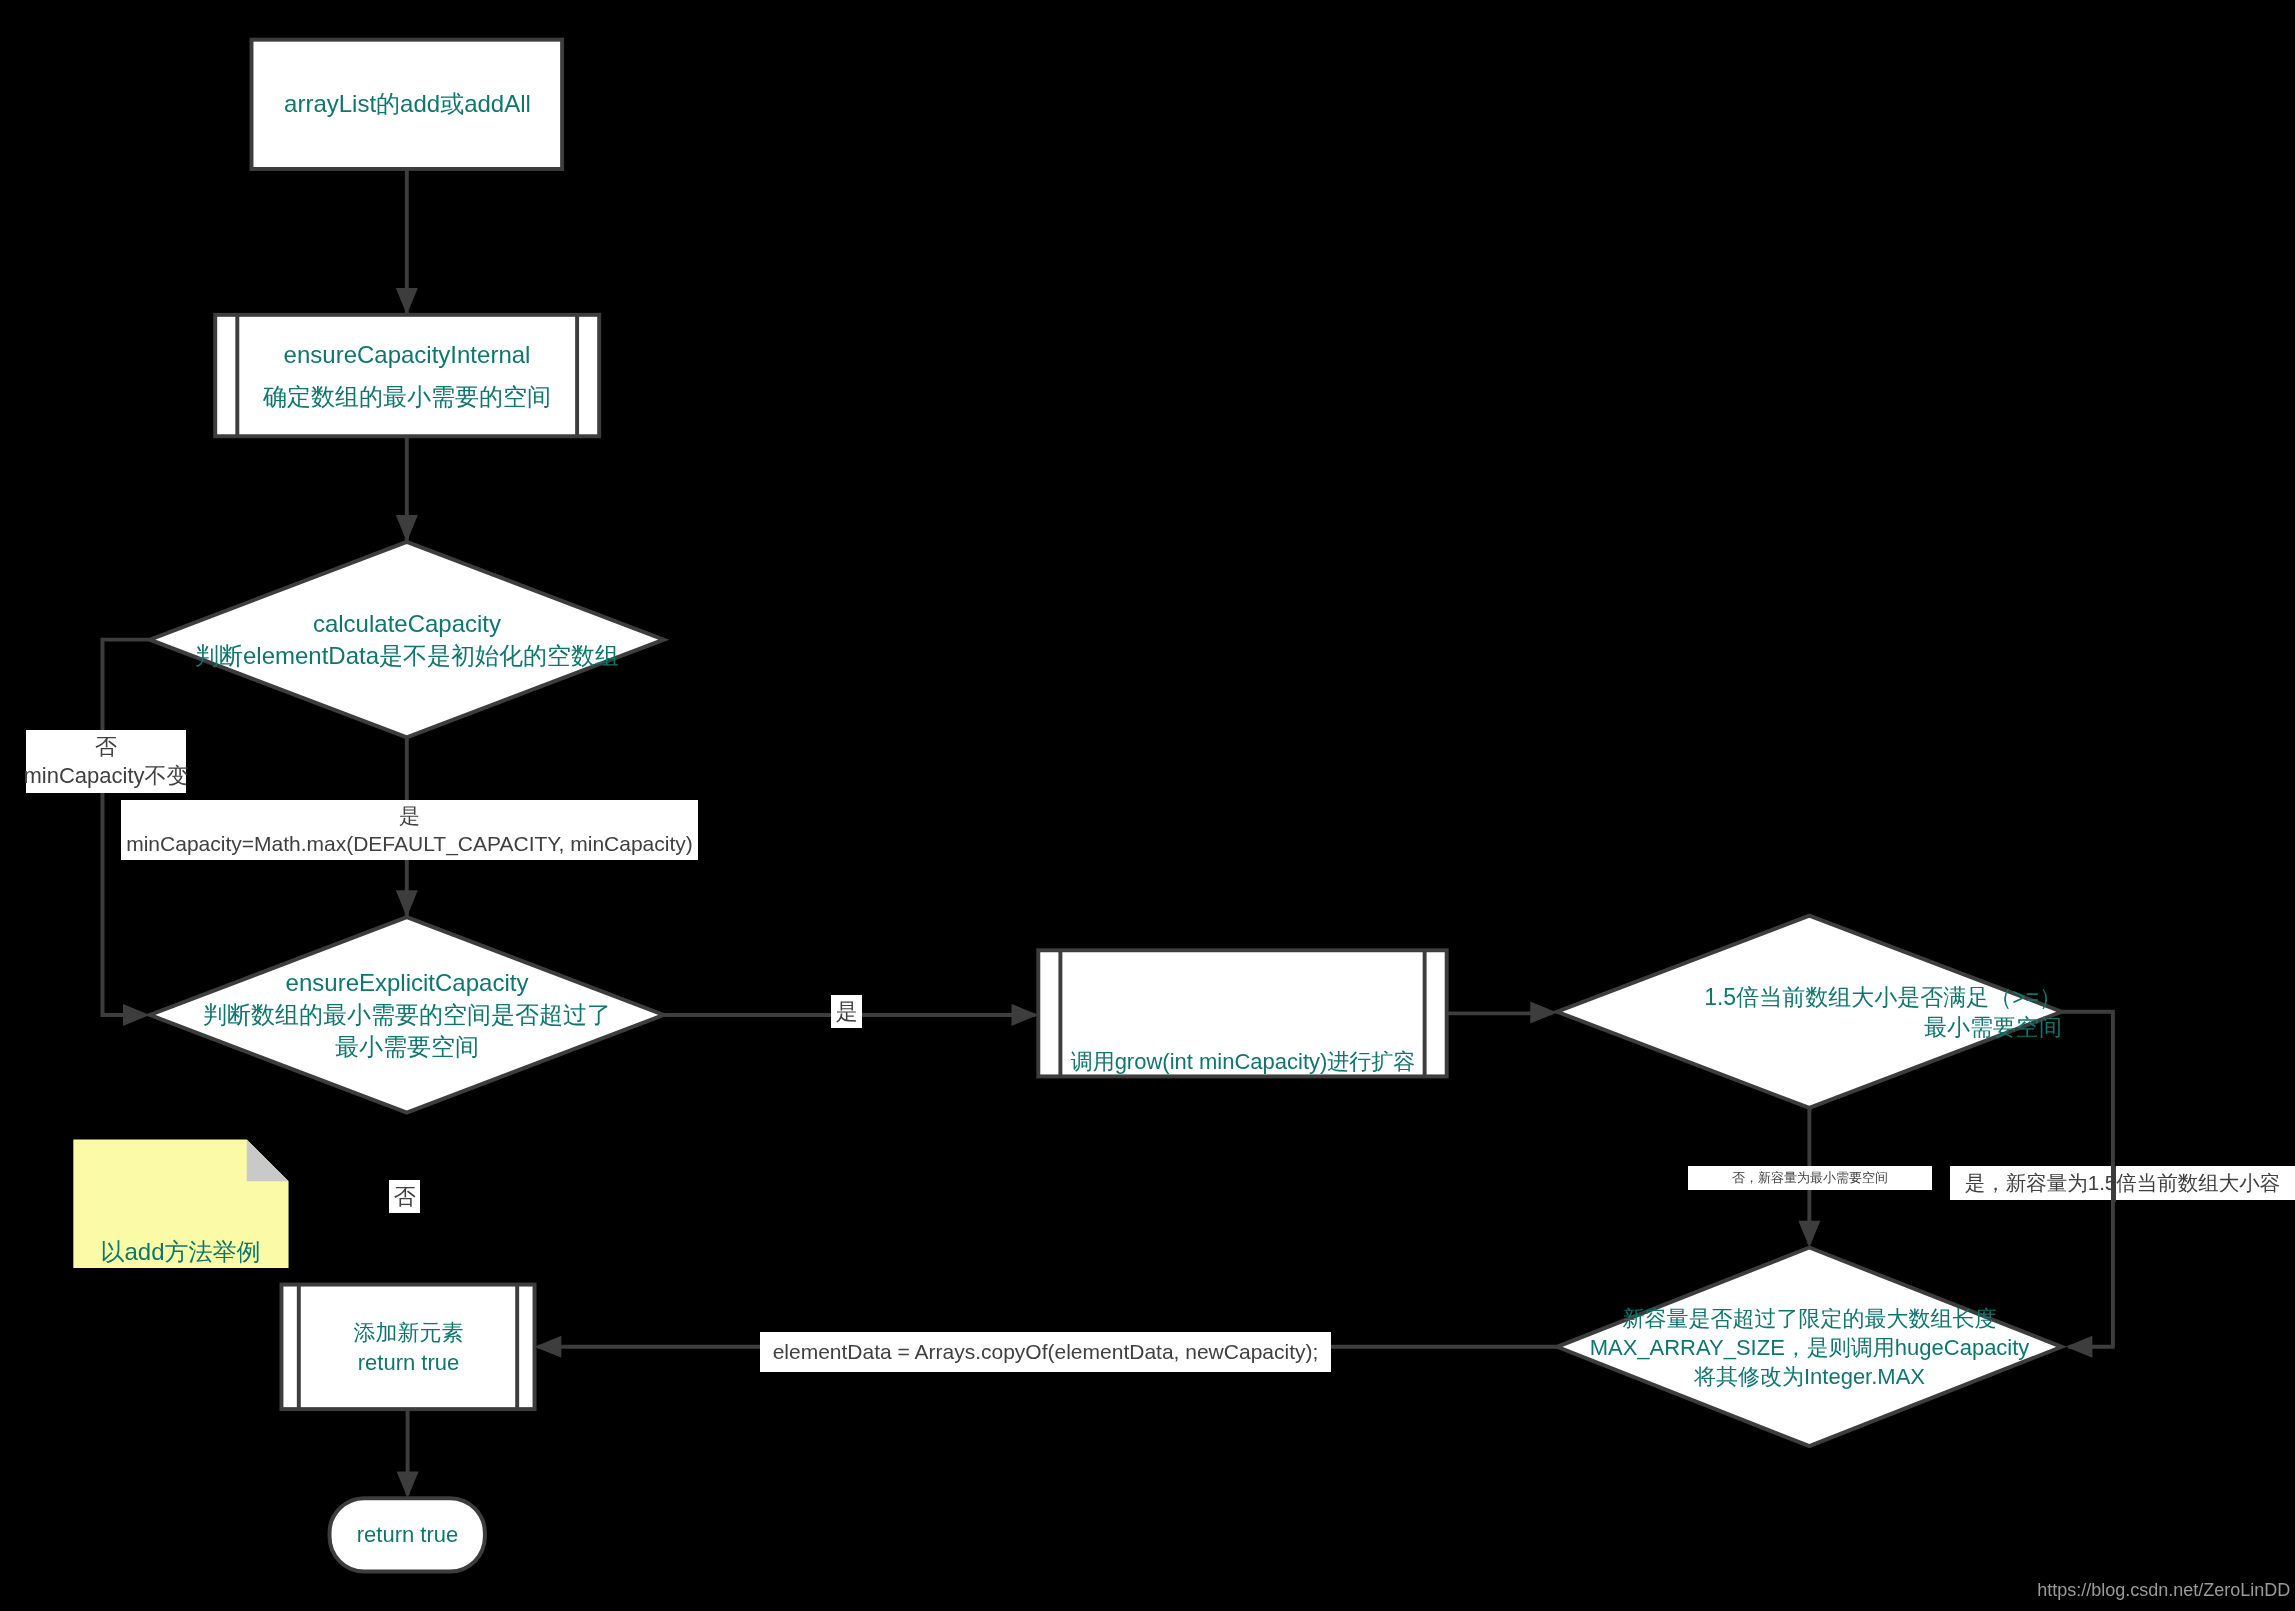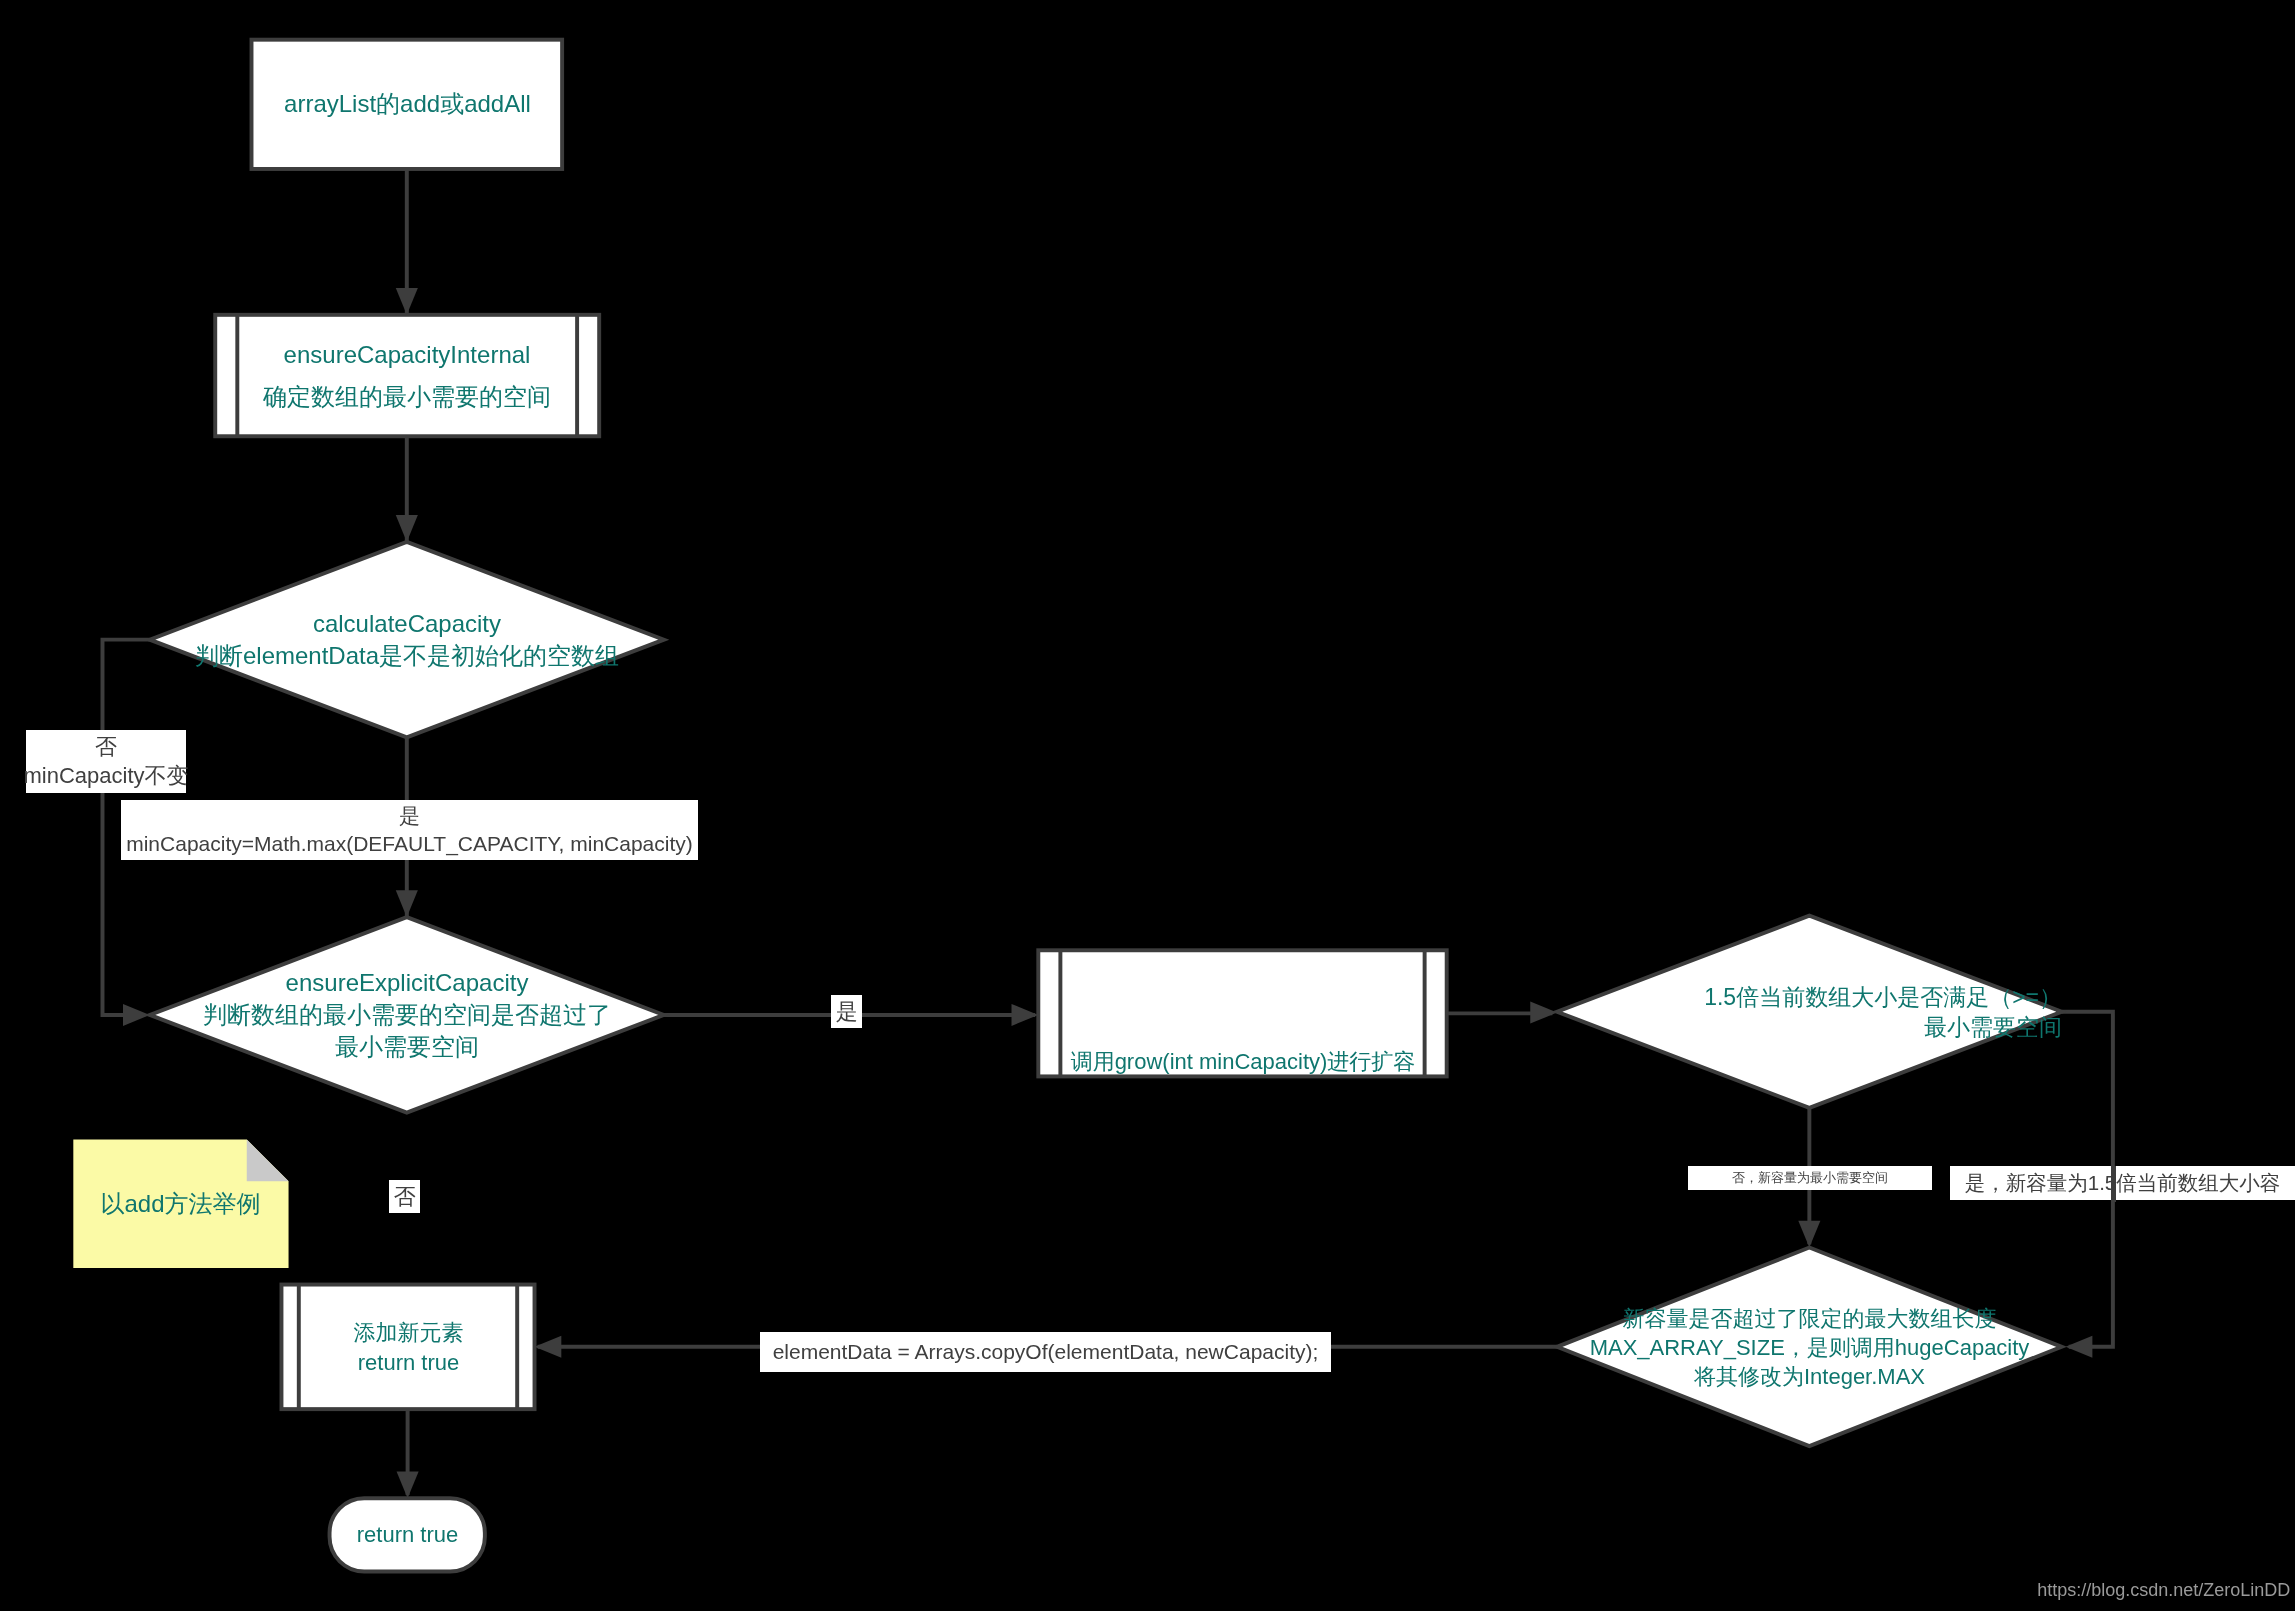--- a/index.html
+++ b/index.html
@@ -114,21 +114,21 @@
 
   <div class="txt" style="left:282px;top:1285px;width:253px;height:125px;font-size:22px;">
     <div>添加新元素</div>
     <div>return true</div>
   </div>
 
   <div class="txt" style="left:330px;top:1498px;width:155px;height:73px;font-size:22px;">
     <div>return true</div>
   </div>
 
-  <div class="txt" style="left:73px;top:1139px;width:215px;height:129px;font-size:24px;">
+  <div class="txt" style="left:73px;top:1139px;width:215px;height:129px;font-size:24px;justify-content:flex-end;">
     <div>以add方法举例</div>
   </div>
 
   <div class="lbl" style="left:26px;top:730px;width:160px;font-size:22px;padding:1.6px 0;">
     <div>否</div>
     <div>minCapacity不变</div>
   </div>
 
   <div class="lbl" style="left:121px;top:800px;width:577px;font-size:21px;padding:1.6px 0;">
     <div>是</div>

